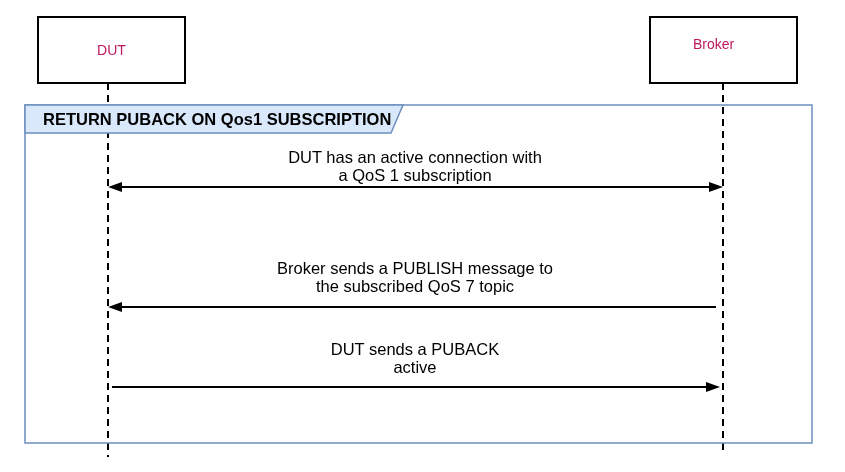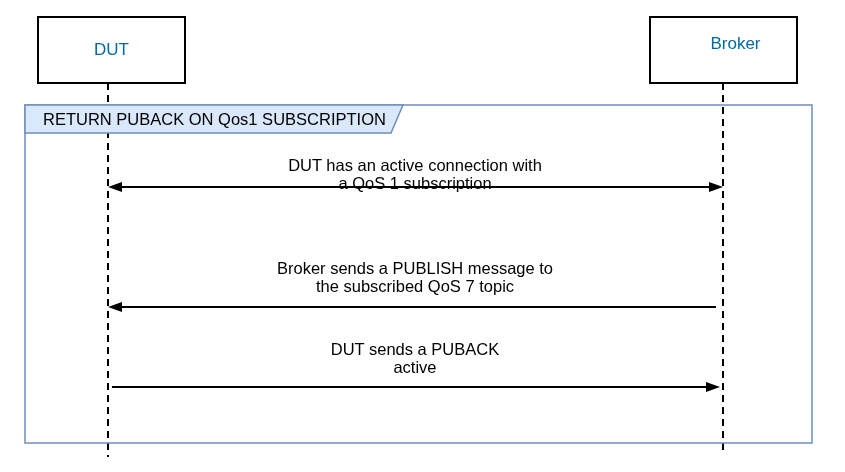--- a/index.html
+++ b/index.html
@@ -19,43 +19,43 @@
   .scaffold {
     position: absolute;
     left: 0;
     top: 0;
   }
   .actor-label {
     position: absolute;
     display: flex;
     align-items: center;
     justify-content: center;
-    font-size: 17px;
-    color: #0369a1;
+    font-size: 14px;
+    color: #be185d;
   }
   .frame-title {
     position: absolute;
     left: 43px;
     top: 105px;
     height: 28px;
     line-height: 28px;
     font-size: 16.5px;
-    font-weight: normal;
+    font-weight: bold;
     white-space: nowrap;
   }
   .message-text {
     position: absolute;
     left: 115px;
     width: 600px;
     text-align: center;
     font-size: 16.5px;
     line-height: 18px;
     white-space: pre-line;
   }
-  .msg-1 { top: 148px; margin-top: 8px; }
+  .msg-1 { top: 148px; }
   .msg-2 { top: 259px; }
   .msg-3 { top: 340px; }
 </style>
 </head>
 <body>
 
 <div class="canvas">
 
   <svg class="scaffold" width="845" height="472" viewBox="0 0 845 472">
 
@@ -79,21 +79,21 @@
       <polygon points="108,307 122,302 122,312" fill="#000000"></polygon>
     </g>
 
     <g>
       <line x1="112" y1="387" x2="716" y2="387" stroke="#000000" stroke-width="2"></line>
       <polygon points="720,387 706,382 706,392" fill="#000000"></polygon>
     </g>
   </svg>
 
   <div class="actor-label" style="left:38px; top:17px; width:147px; height:66px;">DUT</div>
-  <div class="actor-label" style="left:662px; top:17px; width:147px; height:54px;">Broker</div>
+  <div class="actor-label" style="left:640px; top:17px; width:147px; height:54px;">Broker</div>
 
   <div class="frame-title">RETURN PUBACK ON Qos1 SUBSCRIPTION</div>
 
   <div class="message-text msg-1">DUT has an active connection with
 a QoS 1 subscription</div>
   <div class="message-text msg-2">Broker sends a PUBLISH message to
 the subscribed QoS 7 topic</div>
   <div class="message-text msg-3">DUT sends a PUBACK
 active</div>
 

